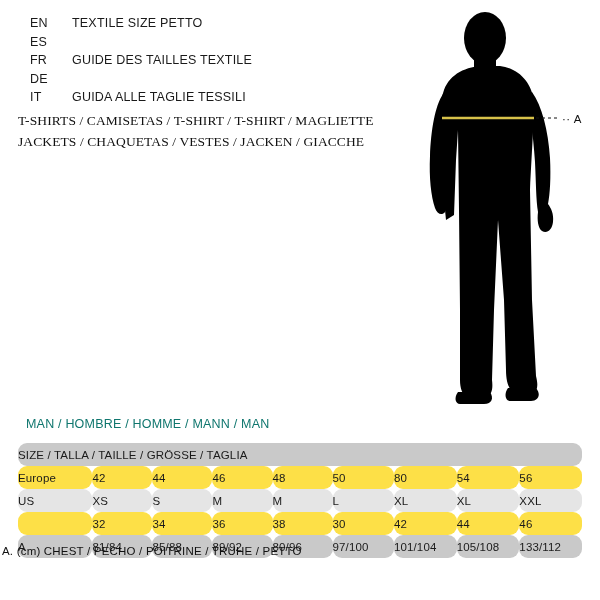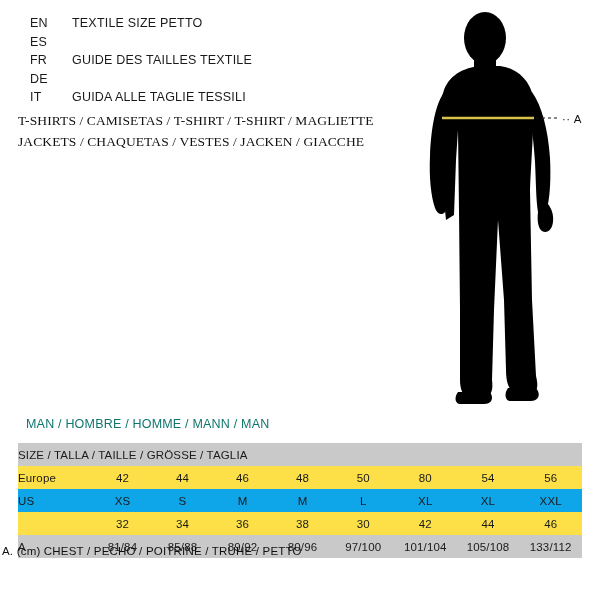--- a/index.html
+++ b/index.html
@@ -97,37 +97,38 @@
     width: 564px;
     border-collapse: collapse;
     font-size: 11.5px;
     color: #1a1a1a;
   }
   table.size-table td {
     padding: 3px 0 3px 0;
     height: 17px;
     vertical-align: middle;
     letter-spacing: 0.15px;
+    border-radius: 9px;
   }
   tr.band-dark td {
     background: #c9c9c9;
   }
   tr.band-light td {
     background: #fde047;
   }
   tr.band-white td {
-    background: #0ea5e9;
+    background: #e5e5e5;
   }
   td.col-label {
     width: 84px;
     padding-left: 1px;
   }
   td.col-val {
     width: 68px;
-    text-align: center;
+    text-align: left;
   }
   .footnote {
     position: absolute;
     left: 2px;
     top: 545px;
     font-size: 11.5px;
     letter-spacing: 0.2px;
     color: #111;
   }
 </style>

